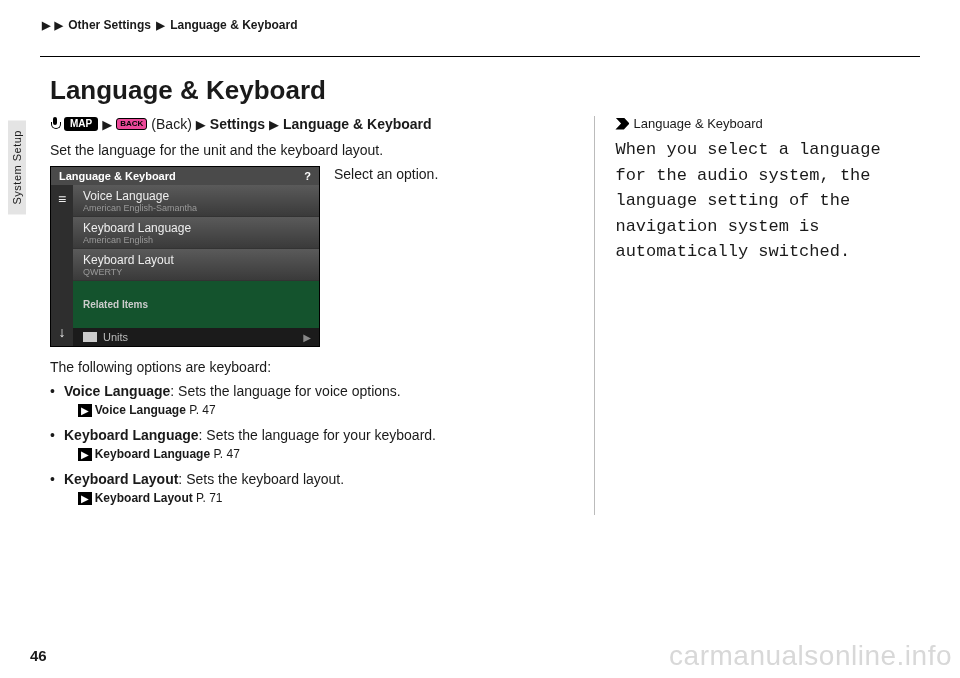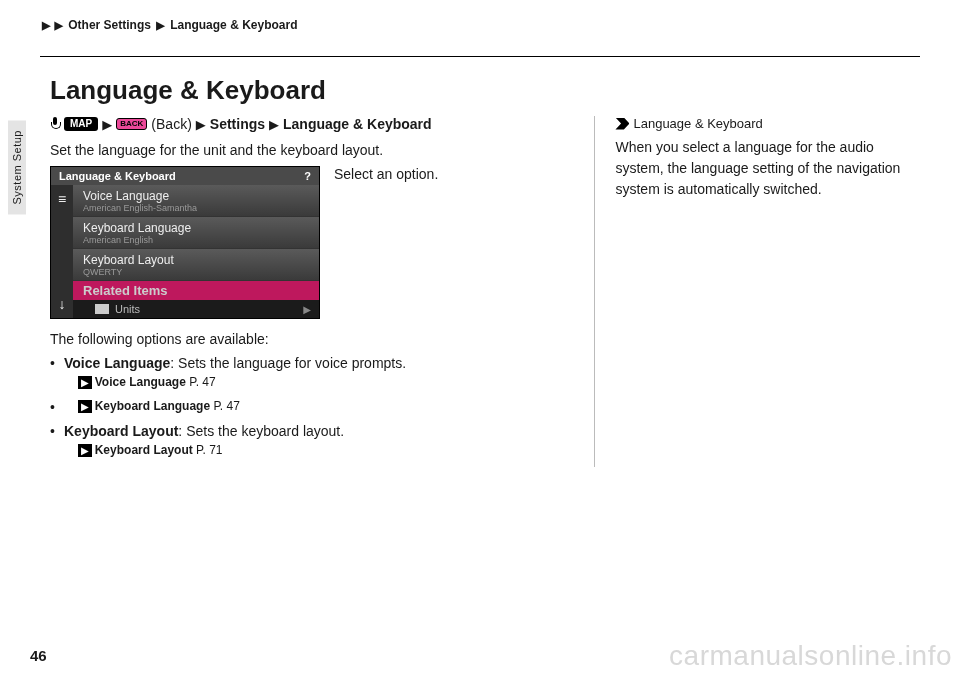--- a/index.html
+++ b/index.html
@@ -100,30 +100,30 @@
   }
   .sim-list { flex: 1; }
   .sim-item {
     padding: 4px 10px 3px 10px;
     border-bottom: 1px solid #333;
     background: linear-gradient(#5a5a5a, #3a3a3a);
   }
   .sim-item .main { color: #eee; font-size: 12px; }
   .sim-item .sub { color: #999; font-size: 9px; }
   .sim-rel {
-    background: #be185d;
-    font-size: 13px;
-    font-weight: 700;
-    padding: 2px 10px;
+    background: #14532d;
+    font-size: 10px;
+    font-weight: 700;
+    padding: 18px 10px;
     color: #ccc;
   }
   .sim-foot {
     display: flex;
     align-items: center;
-    padding: 3px 22px;
+    padding: 3px 10px;
     font-size: 11px;
     color: #bbb;
     gap: 6px;
     position: relative;
   }
   .sim-foot .tape {
     width: 14px; height: 10px; background: #ccc;
   }
   .sim-foot .play {
     position: absolute; right: 8px; color: #888; font-size: 10px;
@@ -154,21 +154,21 @@
     display: flex;
     align-items: center;
     gap: 4px;
   }
   .note-head .nicon {
     display:inline-block;
     width: 14px; height: 12px;
     background: #000;
     clip-path: polygon(0 0, 60% 0, 100% 50%, 60% 100%, 0 100%, 40% 50%);
   }
-  .note-body { font-size: 14px; line-height: 1.5; }
+  .note-body { font-size: 17px; line-height: 1.5; font-family: Liberation Mono, monospace; }
   .page-num {
     position: absolute;
     bottom: 14px;
     left: 30px;
     font-size: 15px;
     font-weight: 700;
   }
   .watermark {
     position: absolute;
     bottom: 6px;
@@ -249,31 +249,32 @@
                 <span class="tape"></span>
                 <span>Units</span>
                 <span class="play">▶</span>
               </div>
             </div>
           </div>
         </div>
         <div class="instruction">Select an option.</div>
       </div>
 
-      <div class="avail">The following options are available:</div>
+      <div class="avail">The following options are keyboard:</div>
 
       <ul class="options">
         <li>
-          <span><b>Voice Language</b><span>: Sets the language for voice prompts.</span></span>
+          <span><b>Voice Language</b><span>: Sets the language for voice options.</span></span>
           <div class="ref">
             <span class="ricon">▶</span><span class="rlabel">Voice Language</span>
             <span>P. 47</span>
           </div>
         </li>
         <li>
+          <span><b>Keyboard Language</b><span>: Sets the language for your keyboard.</span></span>
           <div class="ref">
             <span class="ricon">▶</span><span class="rlabel">Keyboard Language</span>
             <span>P. 47</span>
           </div>
         </li>
         <li>
           <span><b>Keyboard Layout</b><span>: Sets the keyboard layout.</span></span>
           <div class="ref">
             <span class="ricon">▶</span><span class="rlabel">Keyboard Layout</span>
             <span>P. 71</span>

